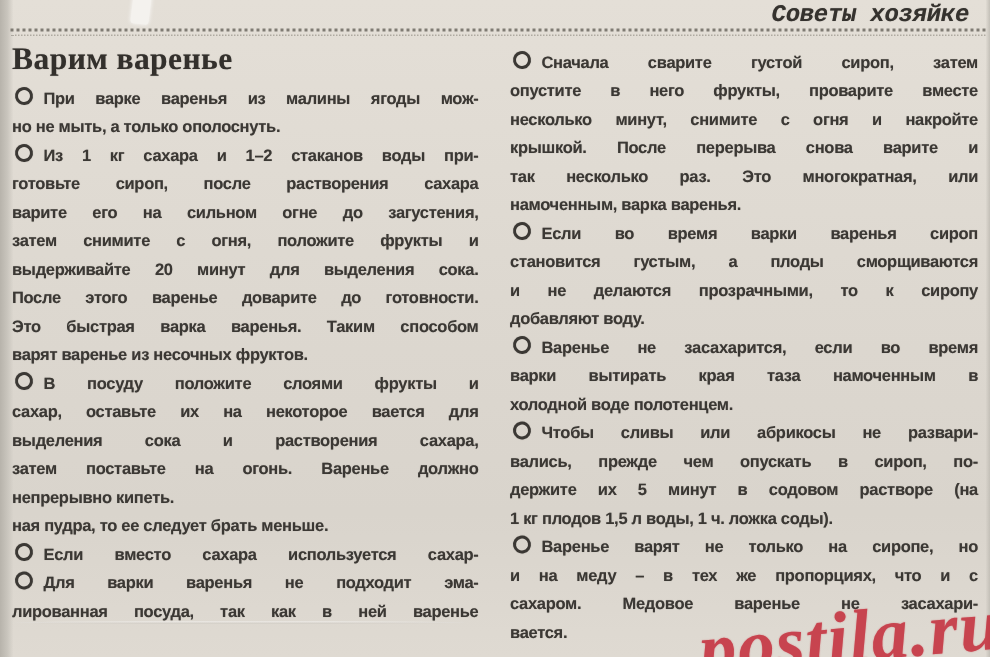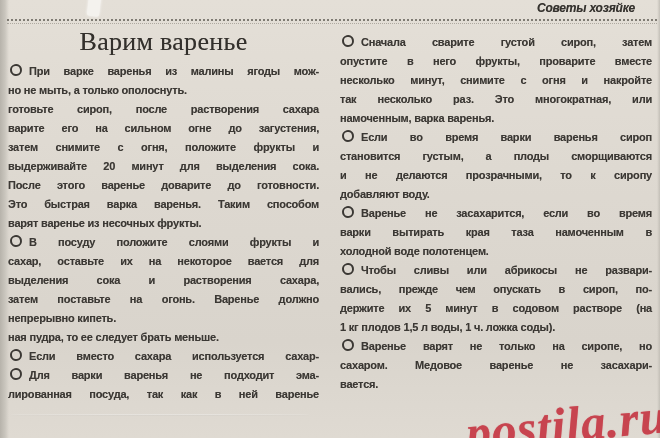--- a/index.html
+++ b/index.html
@@ -28,24 +28,25 @@
   .crease{
     position:absolute;left:10px;top:414px;width:300px;height:2px;
     background:linear-gradient(180deg,rgba(255,255,255,.45),rgba(120,115,108,.12));
     border-radius:50%;
   }
   
   .masthead{
     position:absolute;top:0;left:0;right:0;height:22px;
   }
   .masthead-title{
-    position:absolute;right:25px;top:1px;
-    font-size:12px;font-weight:bold;font-style:italic;
+    position:absolute;right:14px;top:1px;
+    font-size:16px;font-weight:bold;font-style:italic;
     letter-spacing:-0.2px;color:#35322e;
     text-shadow:0 0 .5px rgba(53,50,46,.55);
+    font-family:Liberation Mono, monospace;
   }
   .dotted-rule{
     position:absolute;left:7px;right:3px;top:19px;height:0;
     border-top:2px dotted #6e6a62;
     opacity:.85;
   }
   .dotted-rule-sub{
     position:absolute;left:7px;right:3px;top:23px;height:0;
     border-top:1px dotted #8d897f;
     opacity:.6;
@@ -57,22 +58,22 @@
     padding:0 4px 0 8px;
     box-sizing:border-box;
     gap:21px;
   }
   .column{flex:0 0 auto;}
   .column.left{width:311px;padding-top:3px;}
   .column.right{width:312px;padding-top:9px;}
   .article-title{
     margin:0 0 5px 0;
     font-family:"Liberation Serif",serif;
-    font-size:26px;font-weight:normal;
-    text-align:center;
+    font-size:21px;font-weight:bold;
+    text-align:left;
     color:#33302c;
     letter-spacing:.3px;
     text-shadow:0 0 .6px rgba(51,48,44,.5);
   }
   .para{margin:0;}
   .line{
     font-size:11px;font-weight:bold;
     line-height:19px;
     letter-spacing:-0.2px;
     text-align:justify;
@@ -125,27 +126,28 @@
   <div class="dotted-rule-sub"></div>
 
   <div class="columns">
     <div class="column left">
       <h1 class="article-title">Варим варенье</h1>
     <div class="para">
           <div class="line"><span class="bullet"></span>При варке варенья из малины ягоды мож-</div>
           <div class="line last">но не мыть, а только ополоснуть.</div>
         </div>
         <div class="para">
+          <div class="line"><span class="bullet"></span>Из 1 кг сахара и 1–2 стаканов воды при-</div>
           <div class="line">готовьте сироп, после растворения сахара</div>
           <div class="line">варите его на сильном огне до загустения,</div>
           <div class="line">затем снимите с огня, положите фрукты и</div>
           <div class="line">выдерживайте 20 минут для выделения сока.</div>
           <div class="line">После этого варенье доварите до готовности.</div>
           <div class="line">Это быстрая варка варенья. Таким способом</div>
-          <div class="line last">варят варенье из несочных фрукты.</div>
+          <div class="line last">варят варенье из несочных фруктов.</div>
         </div>
         <div class="para">
           <div class="line"><span class="bullet"></span>В посуду положите слоями фрукты и</div>
           <div class="line">сахар, оставьте их на некоторое вается для</div>
           <div class="line">выделения сока и растворения сахара,</div>
           <div class="line">затем поставьте на огонь. Варенье должно</div>
           <div class="line last">непрерывно кипеть.</div>
         </div>
         <div class="para">
           <div class="line last">ная пудра, то ее следует брать меньше.</div>
@@ -154,20 +156,21 @@
         <div class="para">
           <div class="line"><span class="bullet"></span>Для варки варенья не подходит эма-</div>
           <div class="line">лированная посуда, так как в ней варенье</div>
         </div>
       </div>
     <div class="column right">
         <div class="para">
           <div class="line"><span class="bullet"></span>Сначала сварите густой сироп, затем</div>
           <div class="line">опустите в него фрукты, проварите вместе</div>
           <div class="line">несколько минут, снимите с огня и накройте</div>
+          <div class="line">крышкой. После перерыва снова варите и</div>
           <div class="line">так несколько раз. Это многократная, или</div>
           <div class="line last">намоченным, варка варенья.</div>
         </div>
         <div class="para">
           <div class="line"><span class="bullet"></span>Если во время варки варенья сироп</div>
           <div class="line">становится густым, а плоды сморщиваются</div>
           <div class="line">и не делаются прозрачными, то к сиропу</div>
           <div class="line last">добавляют воду.</div>
         </div>
         <div class="para">
@@ -176,20 +179,21 @@
           <div class="line last">холодной воде полотенцем.</div>
         </div>
         <div class="para">
           <div class="line"><span class="bullet"></span>Чтобы сливы или абрикосы не развари-</div>
           <div class="line">вались, прежде чем опускать в сироп, по-</div>
           <div class="line">держите их 5 минут в содовом растворе (на</div>
           <div class="line last">1 кг плодов 1,5 л воды, 1 ч. ложка соды).</div>
         </div>
         <div class="para">
           <div class="line"><span class="bullet"></span>Варенье варят не только на сиропе, но</div>
+          <div class="line">и на меду – в тех же пропорциях, что и с</div>
           <div class="line">сахаром. Медовое варенье не засахари-</div>
           <div class="line last">вается.</div>
         </div>
       </div>
   </div>
 
   <div class="watermark">postila.ru</div>
 </div>
 
 </body></html>

